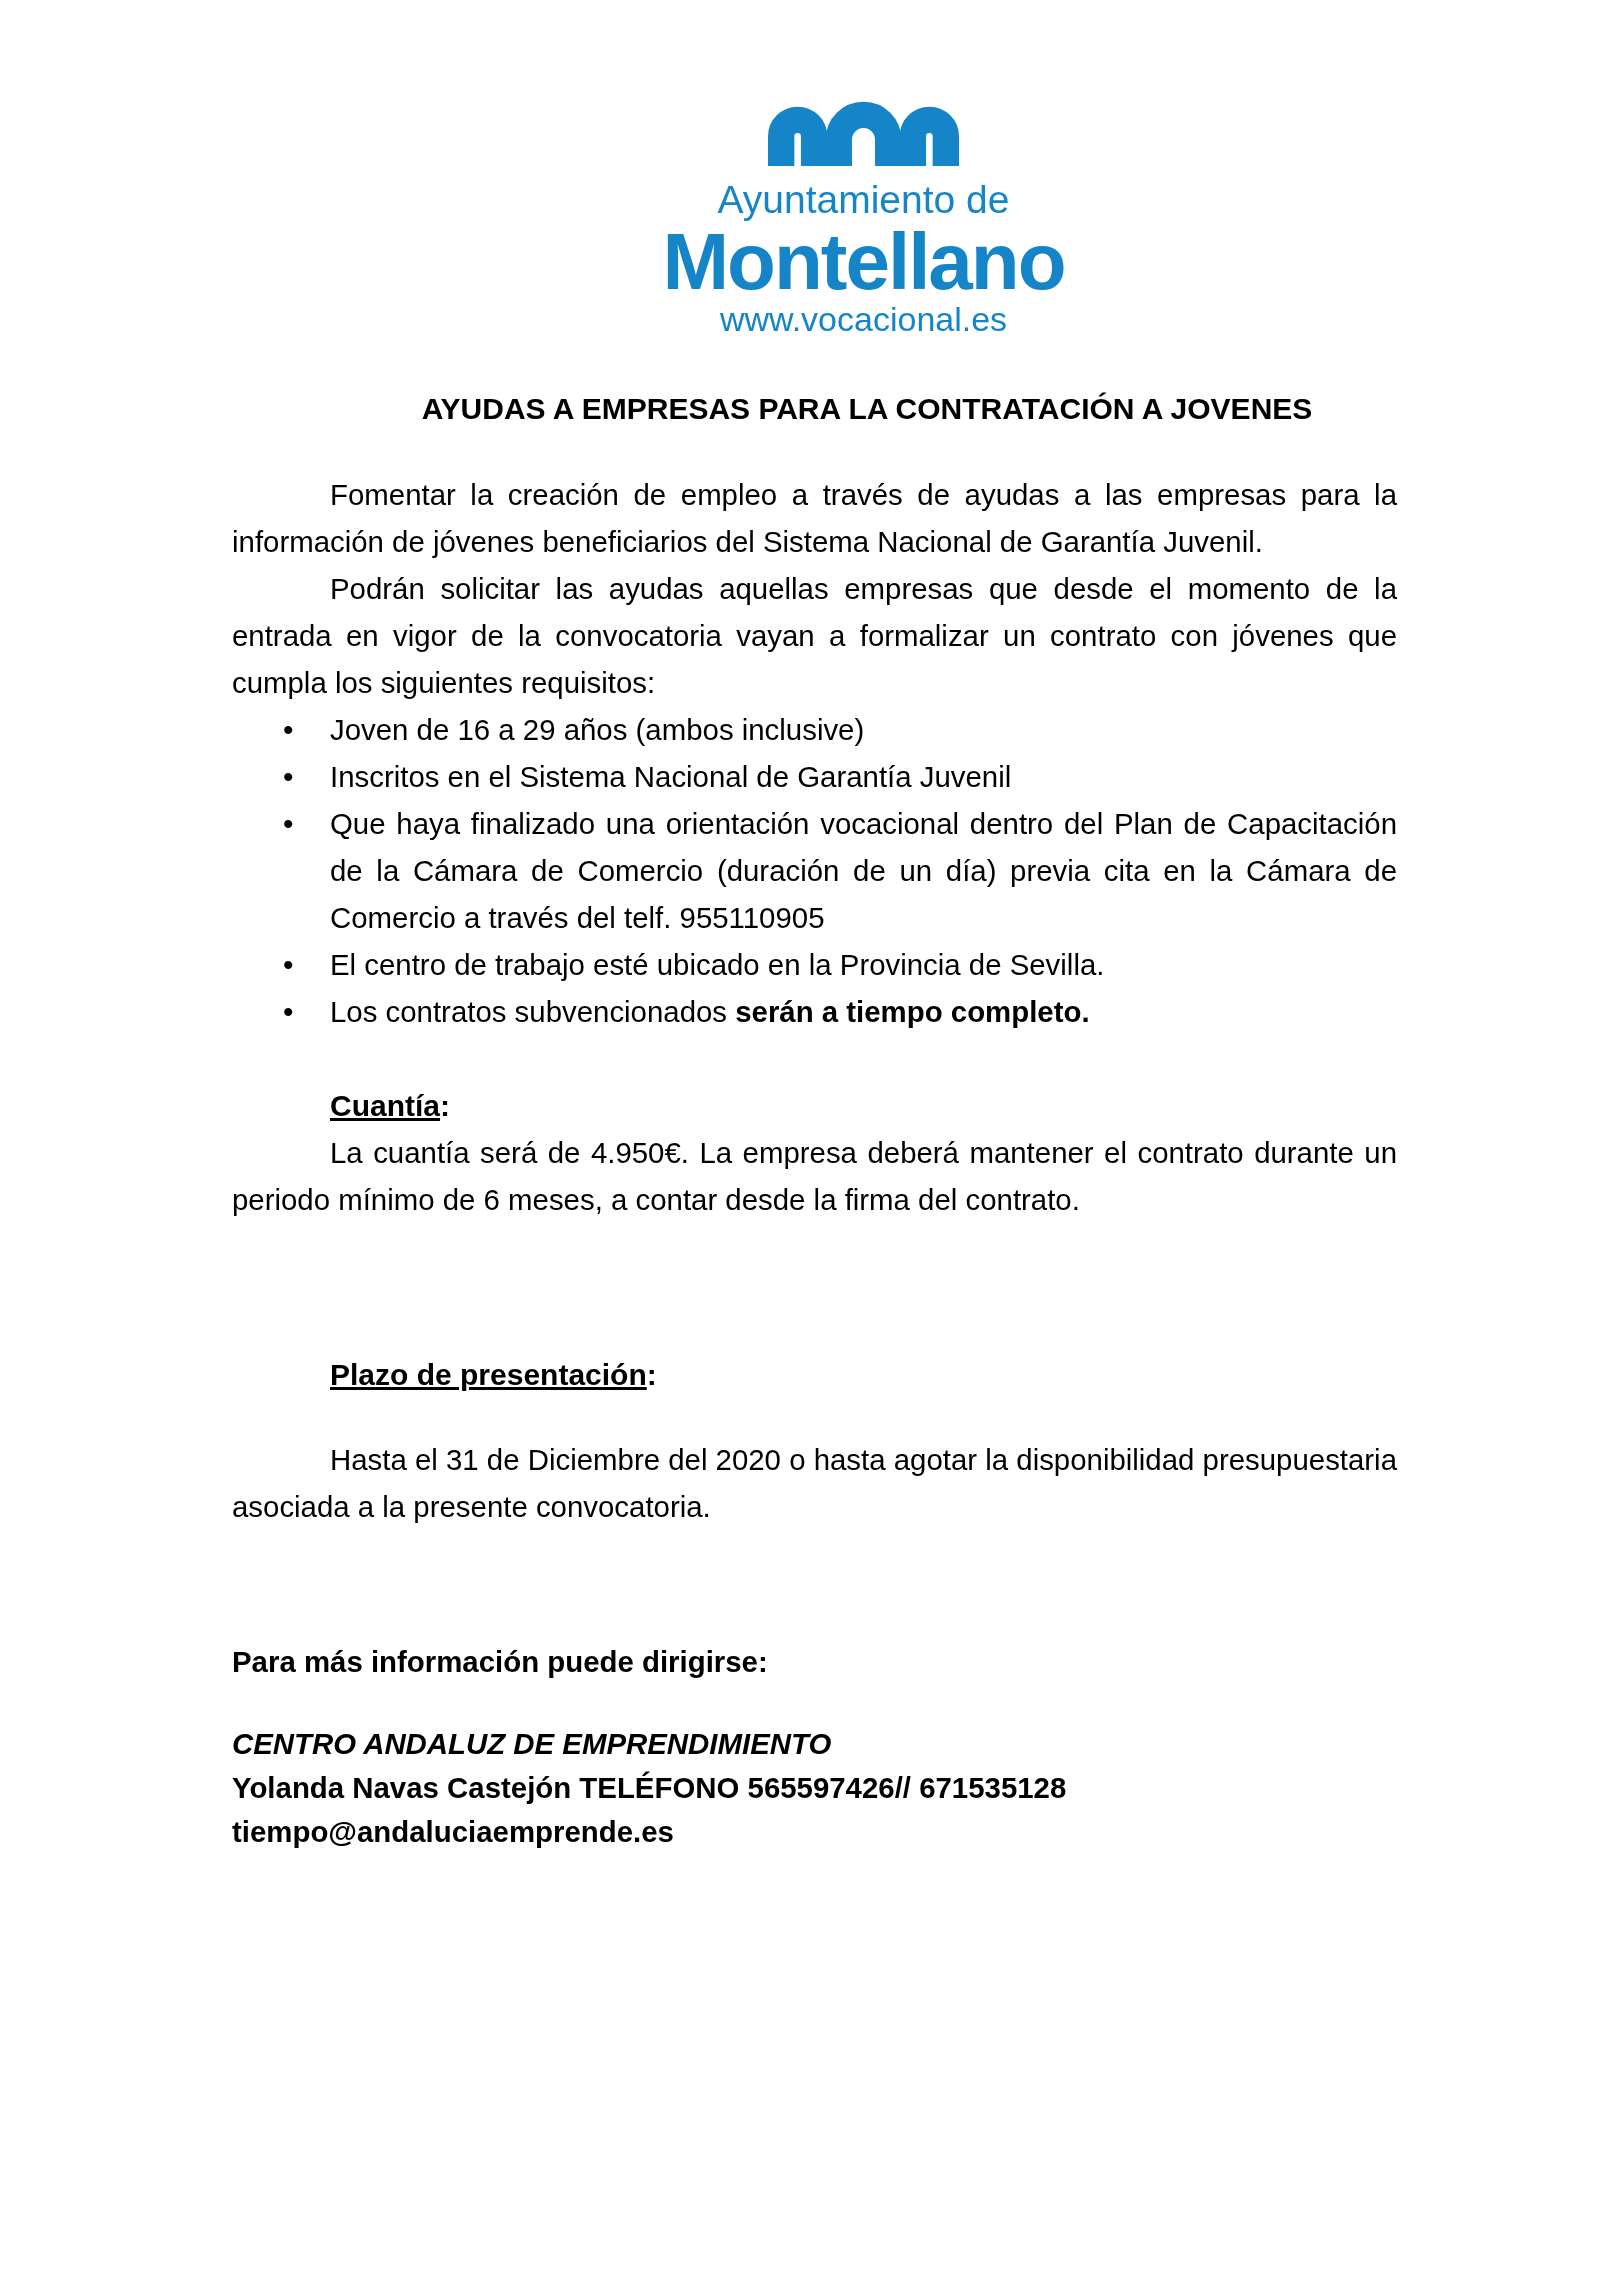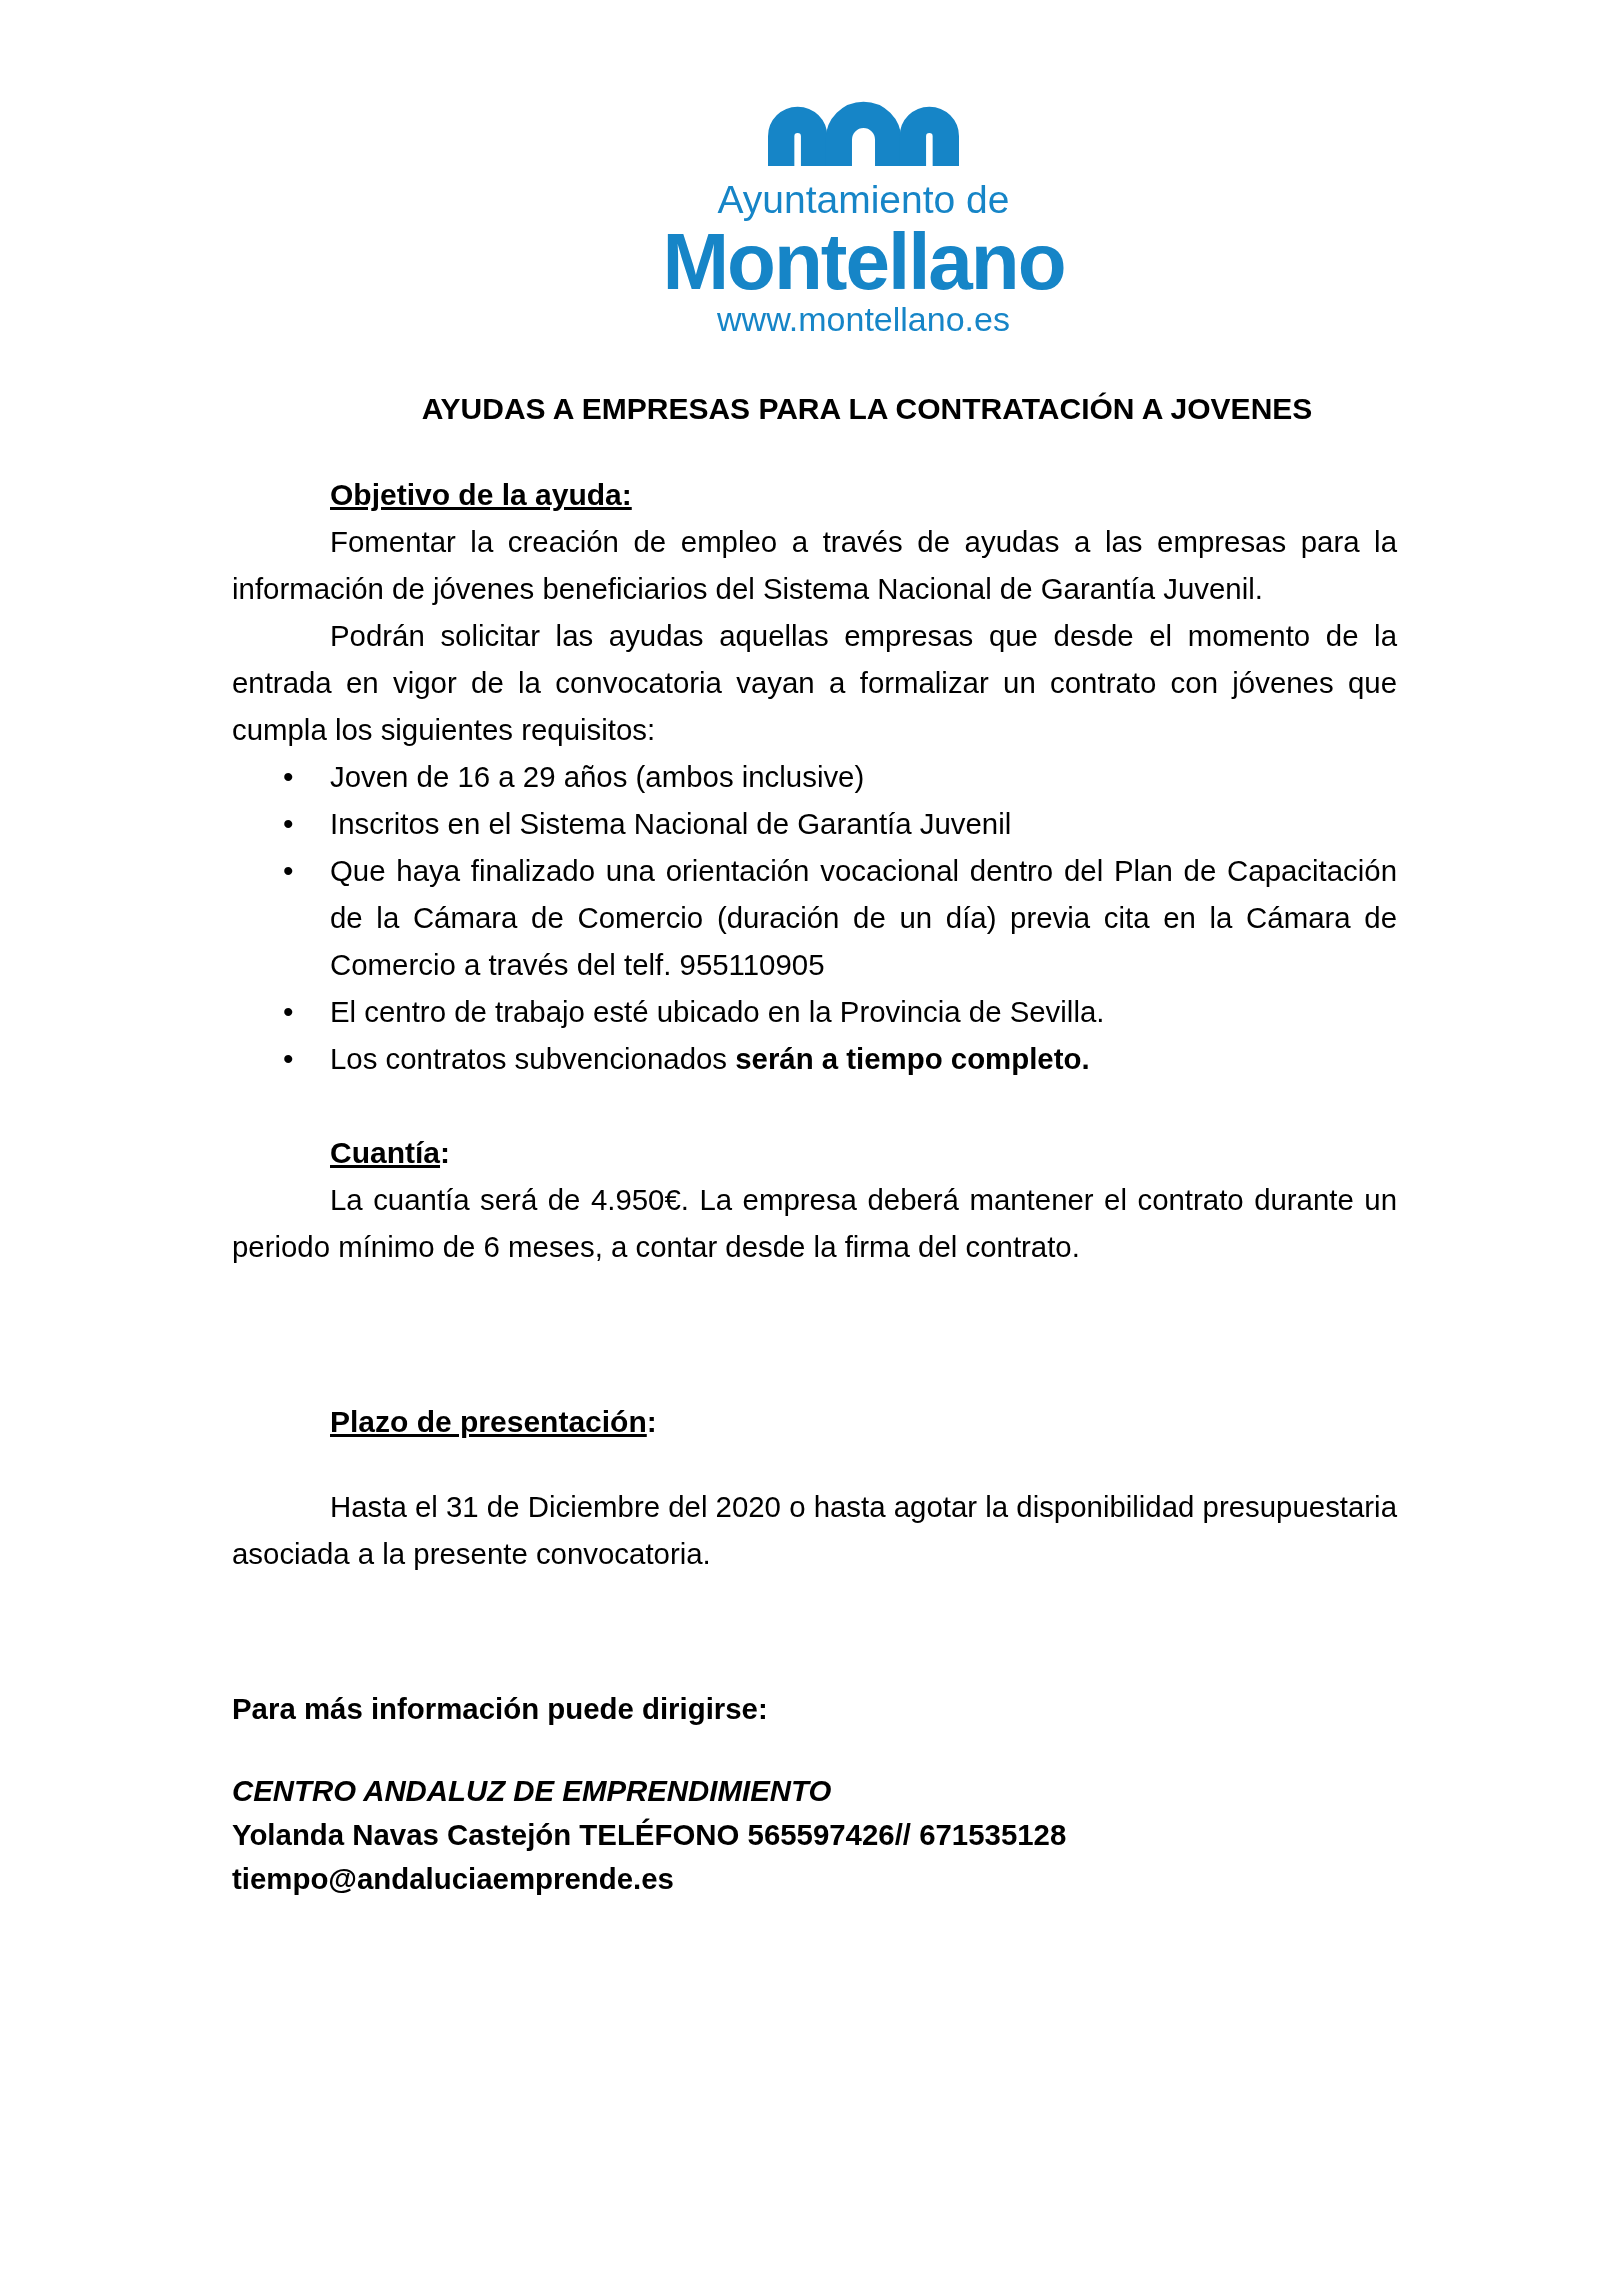--- a/index.html
+++ b/index.html
@@ -78,27 +78,26 @@
 <div class="page" style="--brand: #1685c7;">
 
   <header class="logo-block">
     <svg class="logo-arches" viewBox="0 0 290 135" aria-hidden="true">
       <path d="M20,135 V90 A25,25 0 0 1 70,90 V135"></path>
       <path d="M107.5,135 V95 A37.5,37.5 0 0 1 182.5,95 V135"></path>
       <path d="M220,135 V90 A25,25 0 0 1 270,90 V135"></path>
     </svg>
     <div class="logo-org">Ayuntamiento de</div>
     <div class="logo-name">Montellano</div>
-    <div class="logo-url">www.montellano.es</div>
+    <div class="logo-url">www.vocacional.es</div>
   </header>
 
   <h1 class="doc-title">AYUDAS A EMPRESAS PARA LA CONTRATACIÓN A JOVENES</h1>
 
   <section class="sec" id="sec-objetivo">
-    <h2 class="sec-heading"><span class="u">Objetivo de la ayuda:</span><span></span></h2>
     <p>Fomentar la creación de empleo a través de ayudas a las empresas para la información de jóvenes beneficiarios del Sistema Nacional de Garantía Juvenil.</p>
   </section>
 
   <section class="sec" id="sec-entidades">
     <p>Podrán solicitar las ayudas aquellas empresas que desde el momento de la entrada en vigor de la convocatoria vayan a formalizar un contrato con jóvenes que cumpla los siguientes requisitos:</p>
     <ul class="bullets">
       <li><span class="dot">•</span><span>Joven de 16 a 29 años (ambos inclusive)</span><span class="bold-part"></span></li>
       <li><span class="dot">•</span><span>Inscritos en el Sistema Nacional de Garantía Juvenil</span><span class="bold-part"></span></li>
       <li><span class="dot">•</span><span>Que haya finalizado una orientación vocacional dentro del Plan de Capacitación de la Cámara de Comercio (duración de un día) previa cita en la Cámara de Comercio a través del telf. 955110905</span><span class="bold-part"></span></li>
       <li><span class="dot">•</span><span>El centro de trabajo esté ubicado en la Provincia de Sevilla.</span><span class="bold-part"></span></li>

